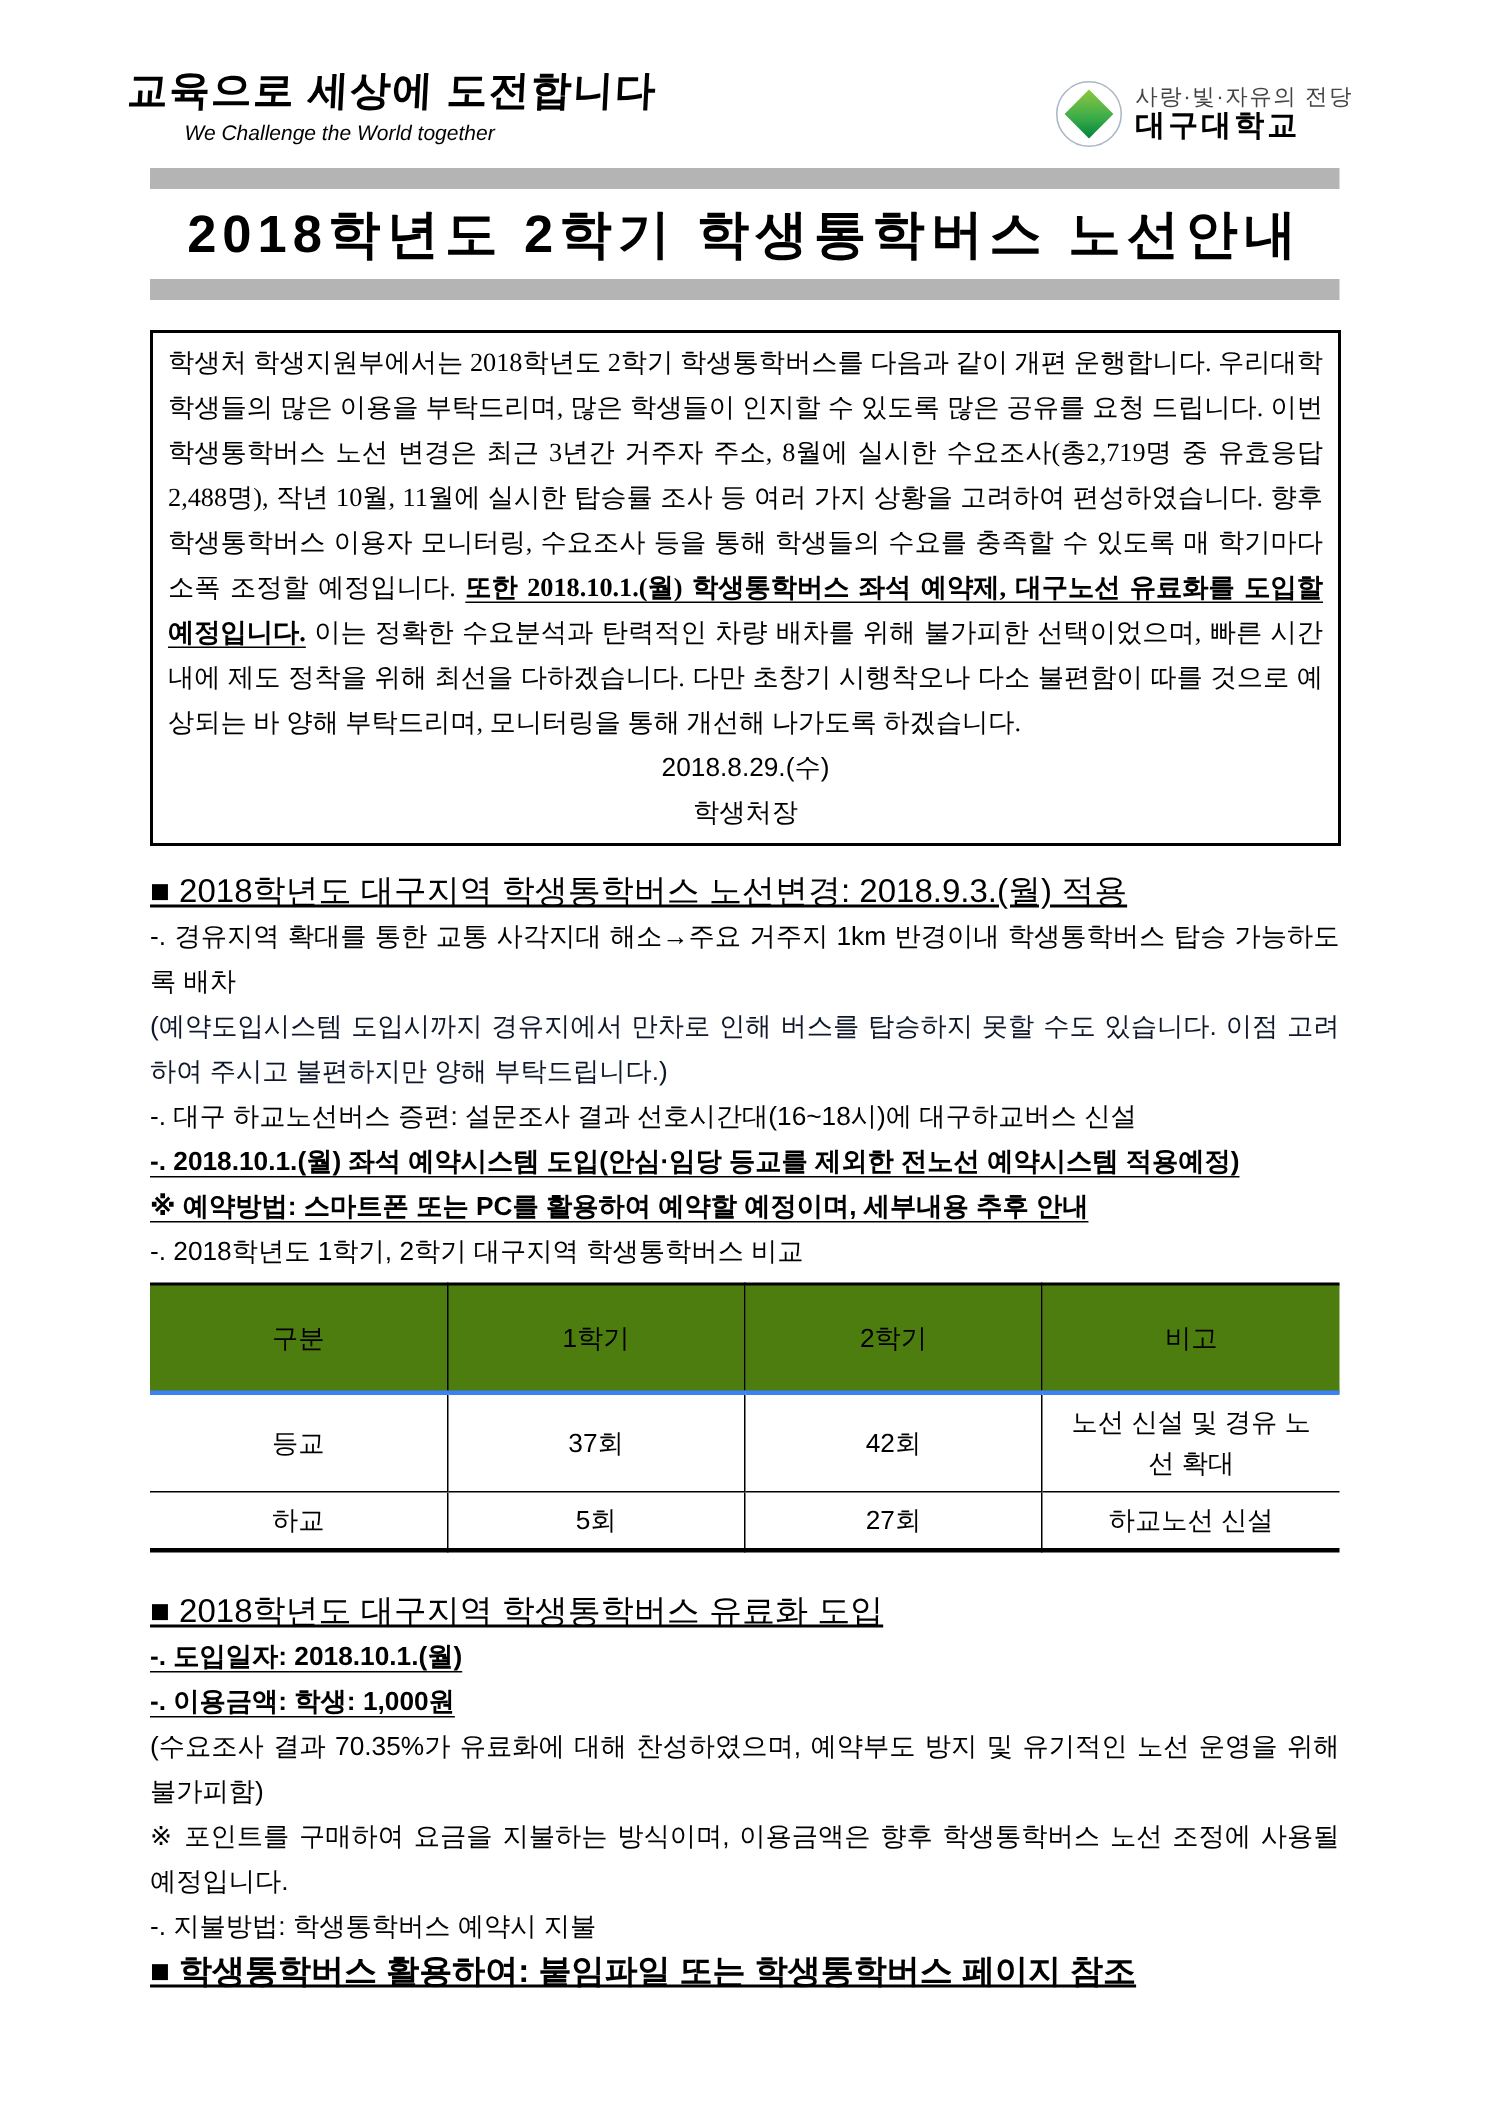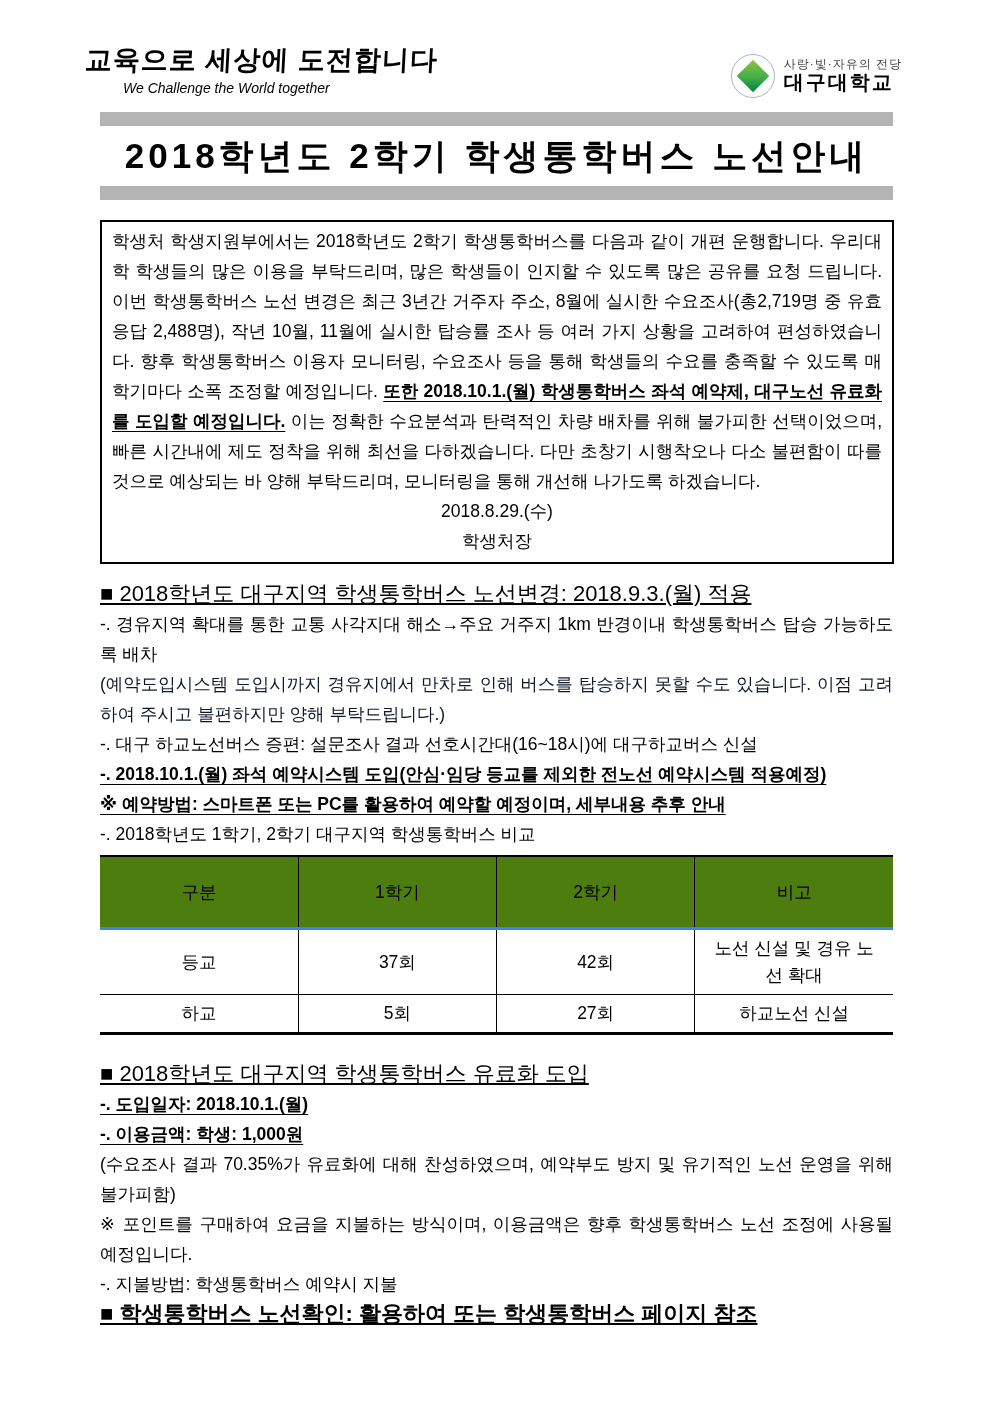--- a/index.html
+++ b/index.html
@@ -14,32 +14,32 @@
   
   .header { display:flex; justify-content:space-between; align-items:flex-start; padding:42px 90px 0 85px; }
   .slogan-kr { font-size:27px; font-weight:bold; letter-spacing:1px; transform:skewX(-3deg); }
   .slogan-en { font-size:14px; font-style:italic; margin:2px 0 0 38px; }
   .univ { display:flex; align-items:center; gap:9px; margin-top:12px; }
   .emblem { width:44px; height:44px; border-radius:50%; border:1.5px solid #a9b6c4; position:relative; flex:0 0 auto; }
   .emblem .diamond { position:absolute; left:50%; top:50%; width:23px; height:23px;
     transform:translate(-50%,-50%) rotate(45deg);
     background:linear-gradient(135deg,#8dc63f 0%,#3fae49 55%,#00843d 100%); }
   .univ-text { line-height:1.15; }
-  .univ-motto { font-size:12px; color:#444; letter-spacing:1px; }
+  .univ-motto { font-size:15px; color:#444; letter-spacing:1px; }
   .univ-name { font-size:20px; font-weight:bold; letter-spacing:2px; }
 
   
   .title-wrap { margin:14px 99px 0 100px; }
   .title-bar { height:14px; background:#b4b4b4; }
   .doc-title { text-align:center; font-size:35px; font-weight:bold; letter-spacing:4px; padding:7px 0 6px 0; }
 
   
   .notice-box { margin:20px 98px 0 100px; border:2px solid #000; padding:4px 10px 6px 10px;
     font-size:17.5px; line-height:30px; }
-  .notice-box .just { text-align:justify; }
+  .notice-box .just { text-align:justify;font-family:Liberation Serif, serif; }
   .bold-underline { font-weight:bold; text-decoration:underline; text-underline-offset:4px; }
   .center-line { text-align:center; }
 
   
   .section { margin:0 99px 0 100px; font-size:17.5px; line-height:30px; }
   .section.first { margin-top:15px; }
   .sec-heading { font-size:22px;text-decoration:underline; }
   .sec-heading.bold { font-weight:bold; }
   .line { text-align:justify; }
   .red-note { color:#0f172a; font-weight:normal; }
@@ -132,16 +132,16 @@
 
   <div class="gap-lg"></div>
 
   <div class="section">
     <div class="sec-heading">■ 2018학년도 대구지역 학생통학버스 유료화 도입</div>
     <div class="line u-item"> -. 도입일자: 2018.10.1.(월)</div>
     <div class="line u-item"> -. 이용금액: 학생: 1,000원</div>
     <div class="line">(수요조사 결과 70.35%가 유료화에 대해 찬성하였으며, 예약부도 방지 및 유기적인 노선 운영을 위해 불가피함)</div>
     <div class="line">  ※ 포인트를 구매하여 요금을 지불하는 방식이며, 이용금액은 향후 학생통학버스 노선 조정에 사용될 예정입니다.</div>
     <div class="line"> -. 지불방법: 학생통학버스 예약시 지불</div>
-    <div class="sec-heading bold">■ 학생통학버스 노선확인: 활용하여 또는 학생통학버스 페이지 참조</div>
+    <div class="sec-heading bold">■ 학생통학버스 활용하여: 붙임파일 또는 학생통학버스 페이지 참조</div>
   </div>
 
 </div>
 
 </body></html>

